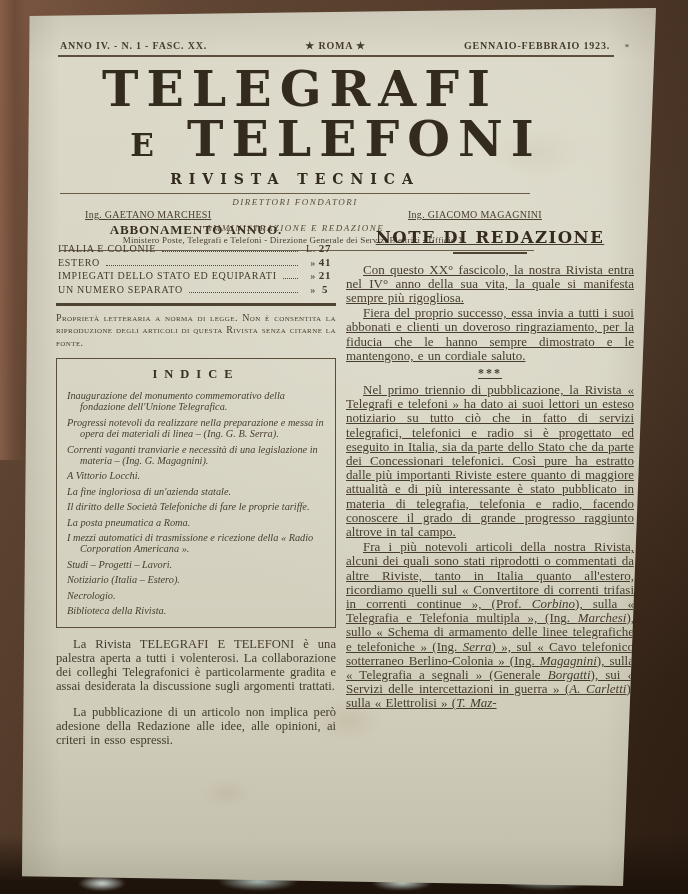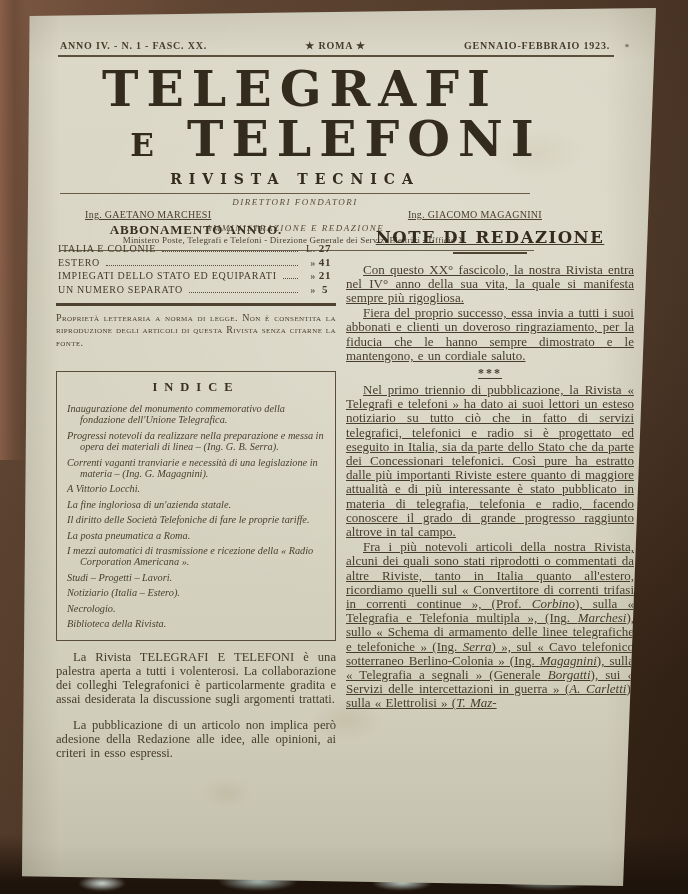--- a/index.html
+++ b/index.html
@@ -67,21 +67,21 @@
   .price-table { margin-top:4px; padding:0 2px; }
   .price-row { display:flex; align-items:baseline; font-size:10px; letter-spacing:0.7px;
     color:#443a2b; line-height:13.5px; }
   .price-label { white-space:nowrap; }
   .price-dots { flex:1; border-bottom:1.5px dotted #5b4f3c; margin:0 4px 2px 6px; }
   .price-cur { width:14px; text-align:right; }
   .price-val { width:18px; text-align:center; font-size:11px; font-weight:700; }
   .thick-rule { height:2.5px; background:#4e4230; margin:7px 0 6px; }
   .notice { font-size:10px; line-height:12.5px; text-align:justify; color:#4b4131;
     font-variant:small-caps; letter-spacing:0.4px; }
-  .index-box { margin-top:22px; border:1.2px solid #5a4e3a; padding:6px 10px 10px; }
+  .index-box { margin-top:9px; border:1.2px solid #5a4e3a; padding:6px 10px 10px; }
   .index-title { text-align:center; font-size:12.5px; letter-spacing:7px; color:#3a3022;
     font-weight:700; margin:2px 0 8px; }
   .idx-item { font-style:italic; font-size:10.3px; line-height:11.4px; color:#4a4030;
     margin-top:4px; padding-left:13px; text-indent:-13px; }
   .idx-item:first-of-type { margin-top:0; }
   .foot-p { font-size:12.6px; line-height:14px; text-align:justify; text-indent:17px;
     color:#463c2d; margin-top:9px; word-spacing:1px; }
 
   
   .col-right { position:absolute; left:324px; top:220px; width:288px;text-decoration:underline; }

